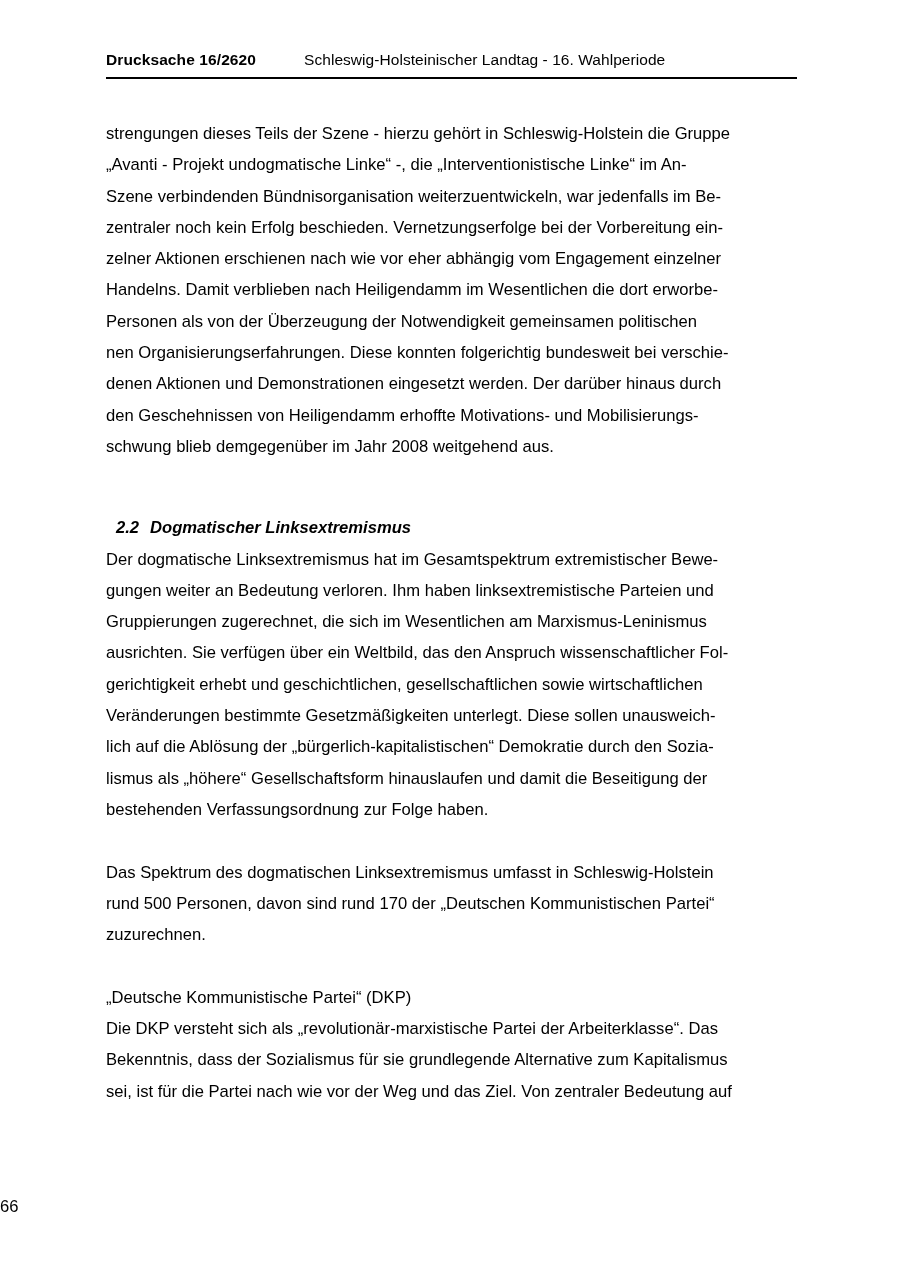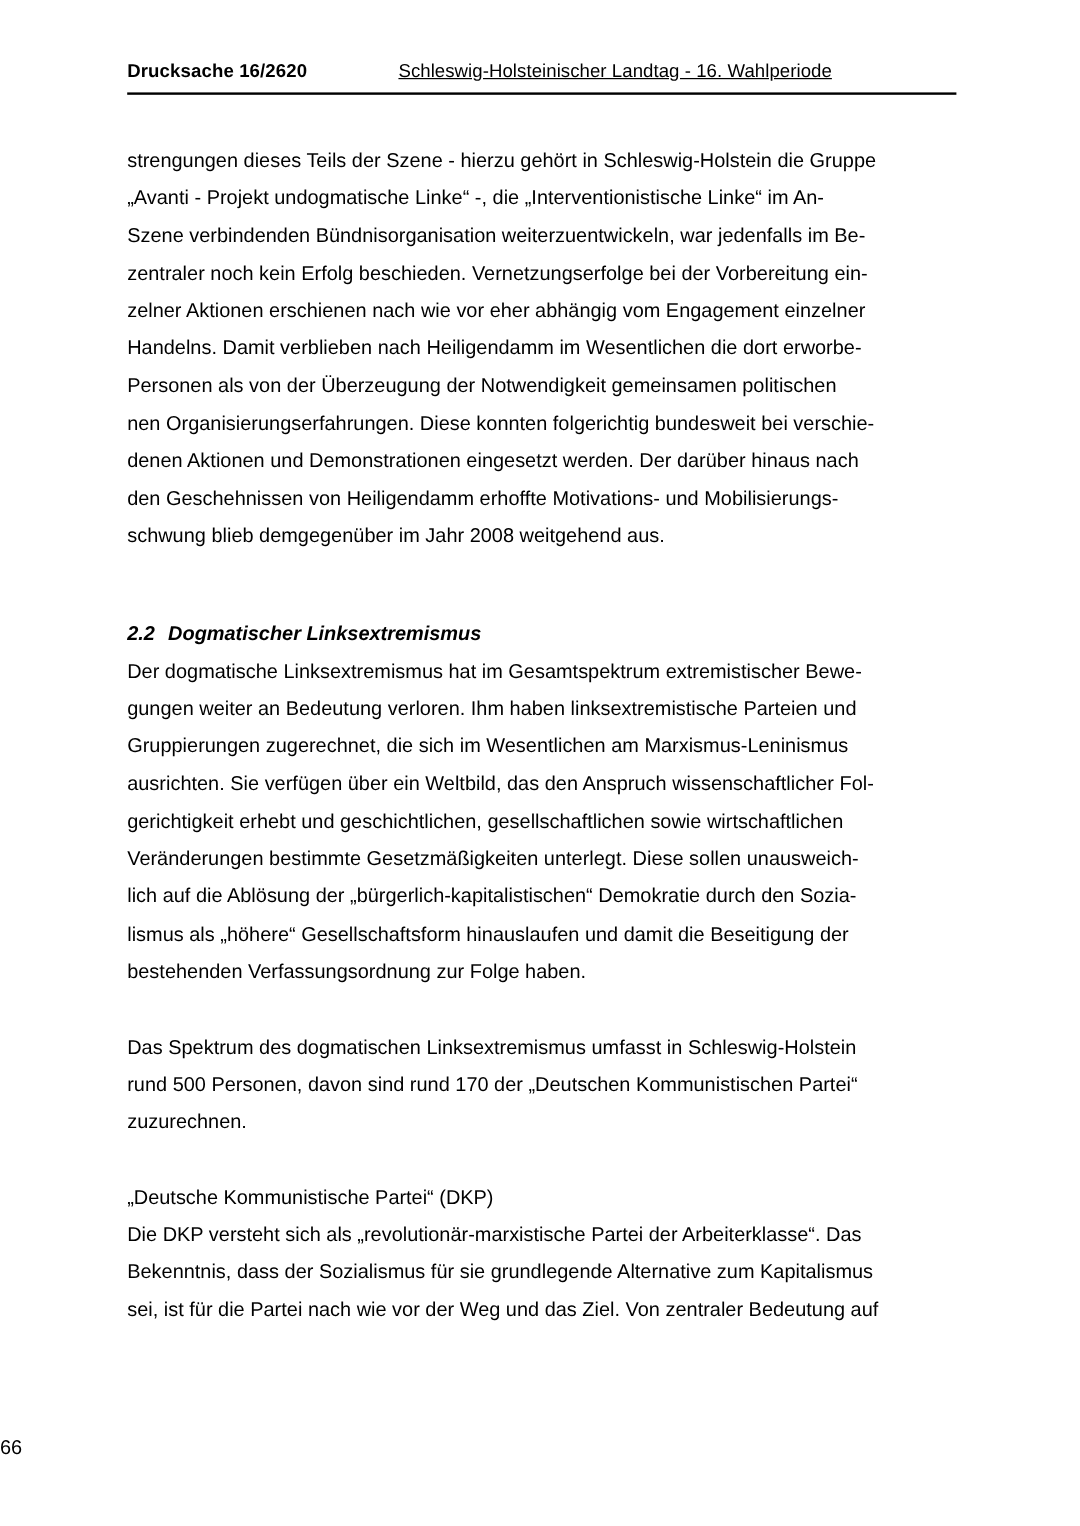--- a/index.html
+++ b/index.html
@@ -39,24 +39,23 @@
     width: 100%;
     font-size: 15.5px;
     line-height: 20px;
     white-space: nowrap;
   }
   .header-left {
     font-weight: bold;
     letter-spacing: 0.1px;
   }
   .header-center {
-    margin-left: 76px;
+    margin-left: 48px;
     font-weight: normal;
     letter-spacing: 0.05px;
-    text-decoration: underline;
   }
   .header-rule {
     position: absolute;
     left: 106px;
     top: 77px;
     width: 691px;
     height: 0;
     border-top: 2px solid #000000;
   }
 
@@ -86,20 +85,21 @@
 
   
   .h-section {
     display: block;
     font-size: 16.6px;
     line-height: 31.3px;
     height: 31.3px;
     font-weight: bold;
     font-style: italic;
     white-space: nowrap;
+    margin-left: 10px;
   }
   .h-section .num { margin-right: 11px; }
 
   .h-sub {
     display: block;
     font-size: 16.6px;
     line-height: 31.3px;
     height: 31.3px;
     font-weight: normal;
     white-space: nowrap;
@@ -137,21 +137,21 @@
 
     <div class="para">
       <span class="line">strengungen dieses Teils der Szene - hierzu gehört in Schleswig-Holstein die Gruppe</span>
       <span class="line">„Avanti - Projekt undogmatische Linke“ -, die „Interventionistische Linke“ im An-</span>
       <span class="line">Szene verbindenden Bündnisorganisation weiterzuentwickeln, war jedenfalls im Be-</span>
       <span class="line">zentraler noch kein Erfolg beschieden. Vernetzungserfolge bei der Vorbereitung ein-</span>
       <span class="line">zelner Aktionen erschienen nach wie vor eher abhängig vom Engagement einzelner</span>
       <span class="line">Handelns. Damit verblieben nach Heiligendamm im Wesentlichen die dort erworbe-</span>
       <span class="line">Personen als von der Überzeugung der Notwendigkeit gemeinsamen politischen</span>
       <span class="line">nen Organisierungserfahrungen. Diese konnten folgerichtig bundesweit bei verschie-</span>
-      <span class="line">denen Aktionen und Demonstrationen eingesetzt werden. Der darüber hinaus nach</span>
+      <span class="line">denen Aktionen und Demonstrationen eingesetzt werden. Der darüber hinaus durch</span>
       <span class="line">den Geschehnissen von Heiligendamm erhoffte Motivations- und Mobilisierungs-</span>
       <span class="line">schwung blieb demgegenüber im Jahr 2008 weitgehend aus.</span>
     </div>
 
     <span class="pre-section"></span>
 
     <div class="h-section">
       <span class="num">2.2</span><span>Dogmatischer Linksextremismus</span>
     </div>
 

